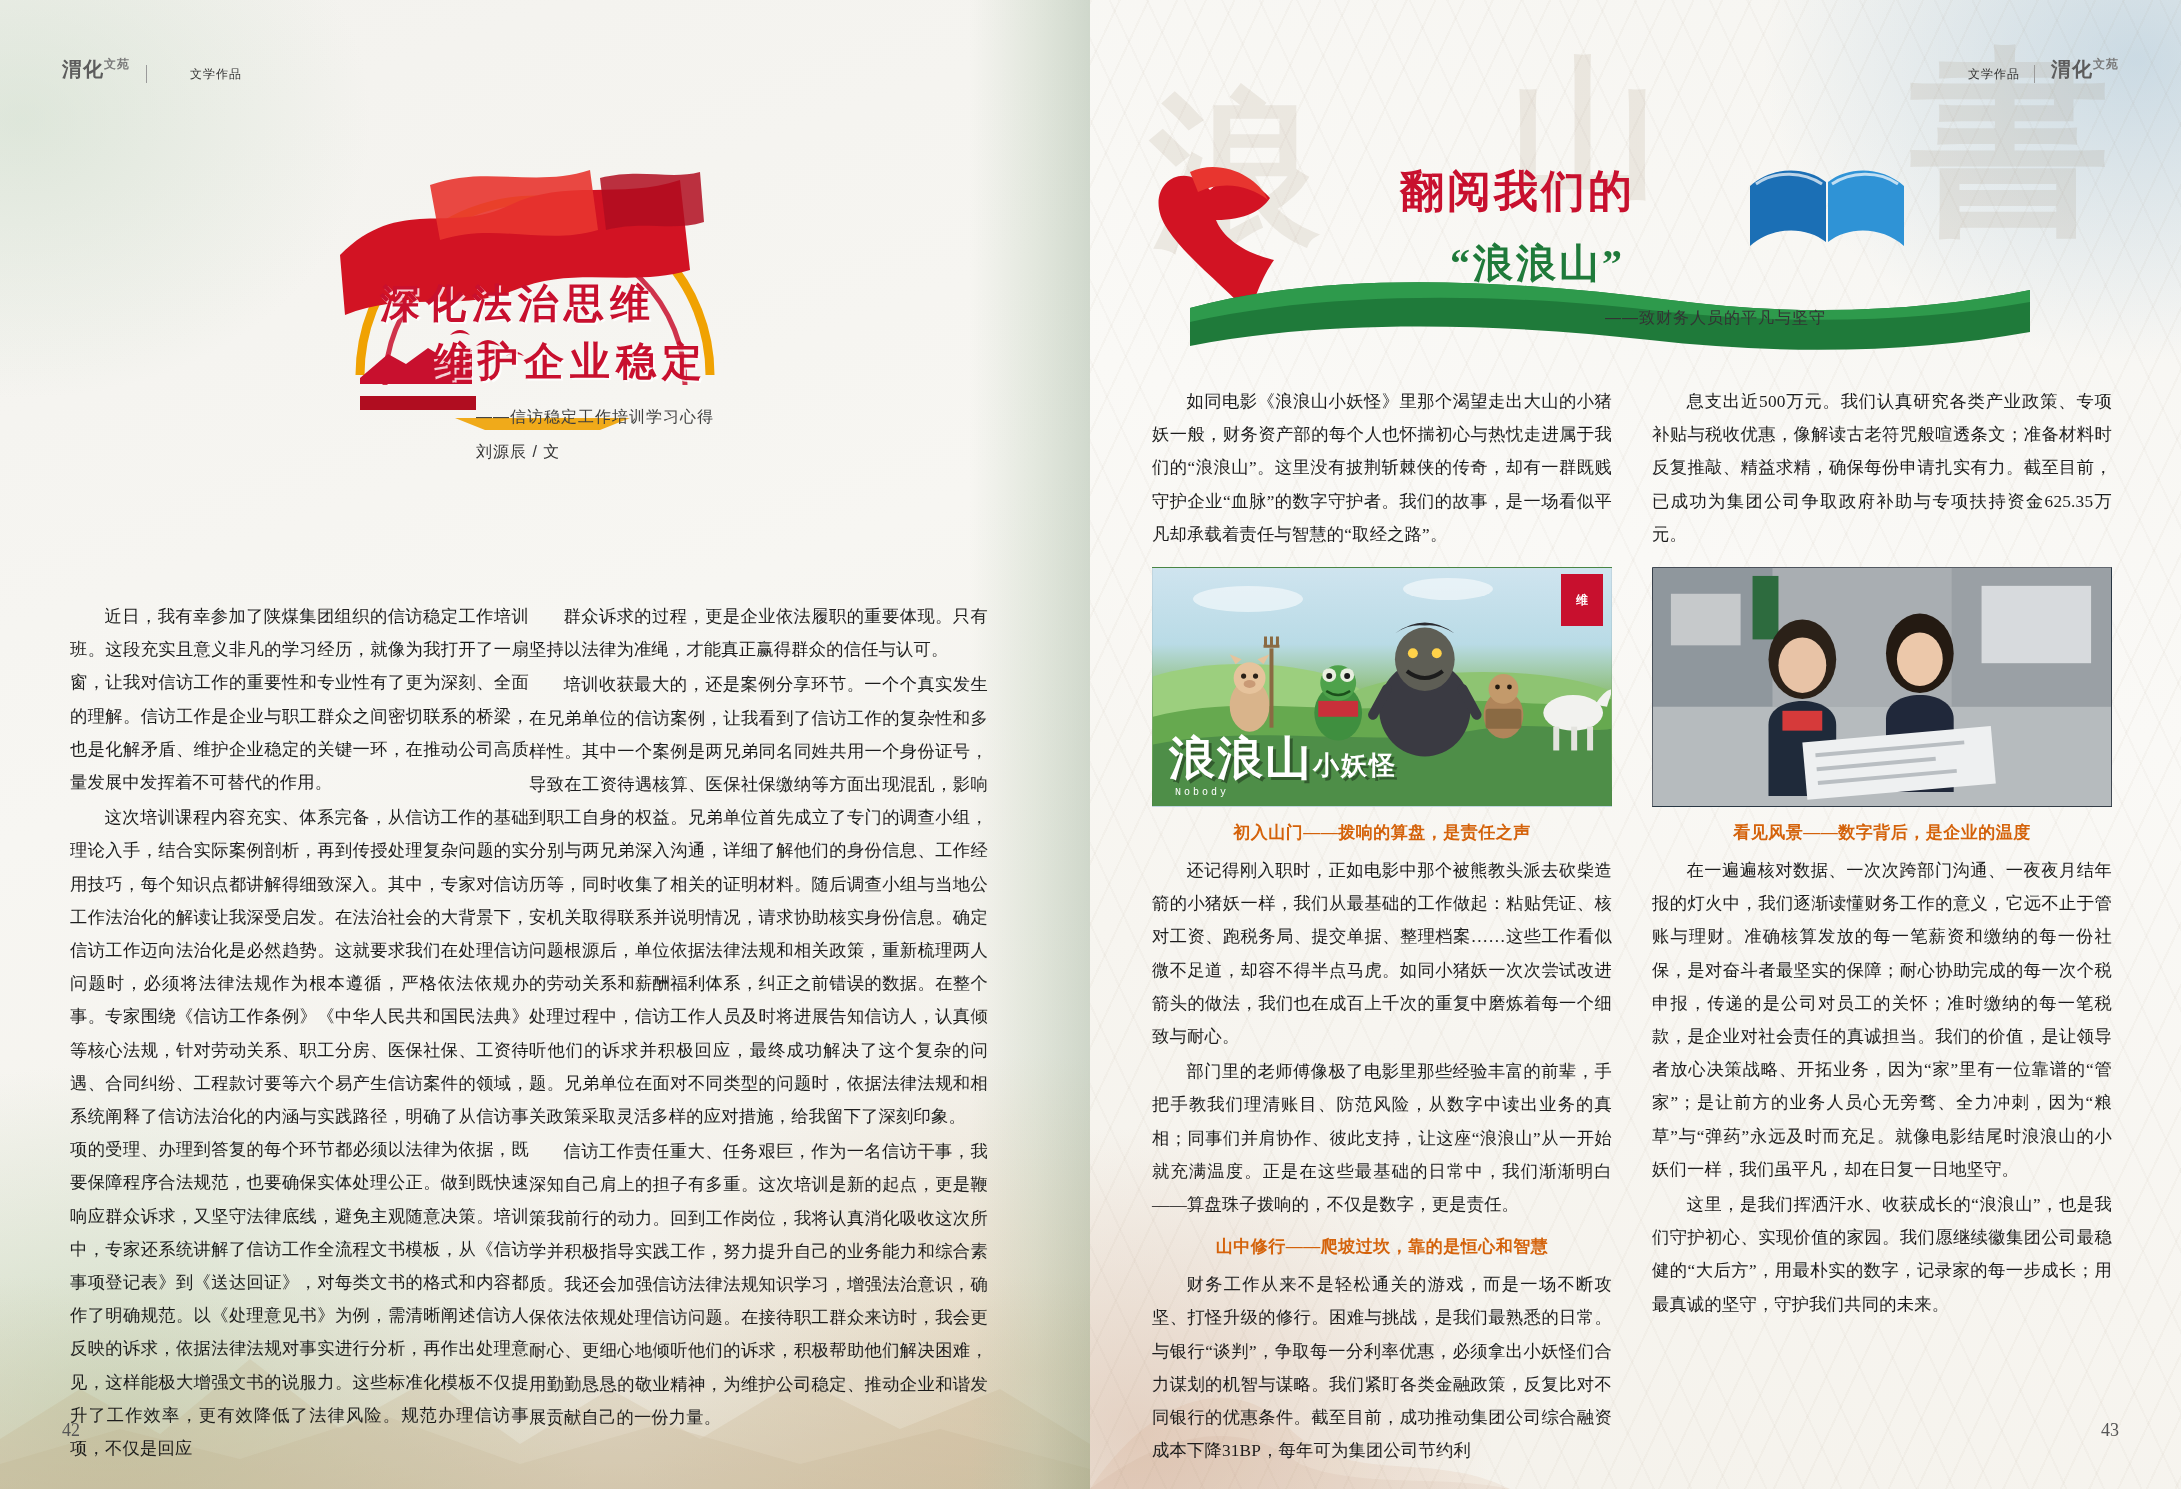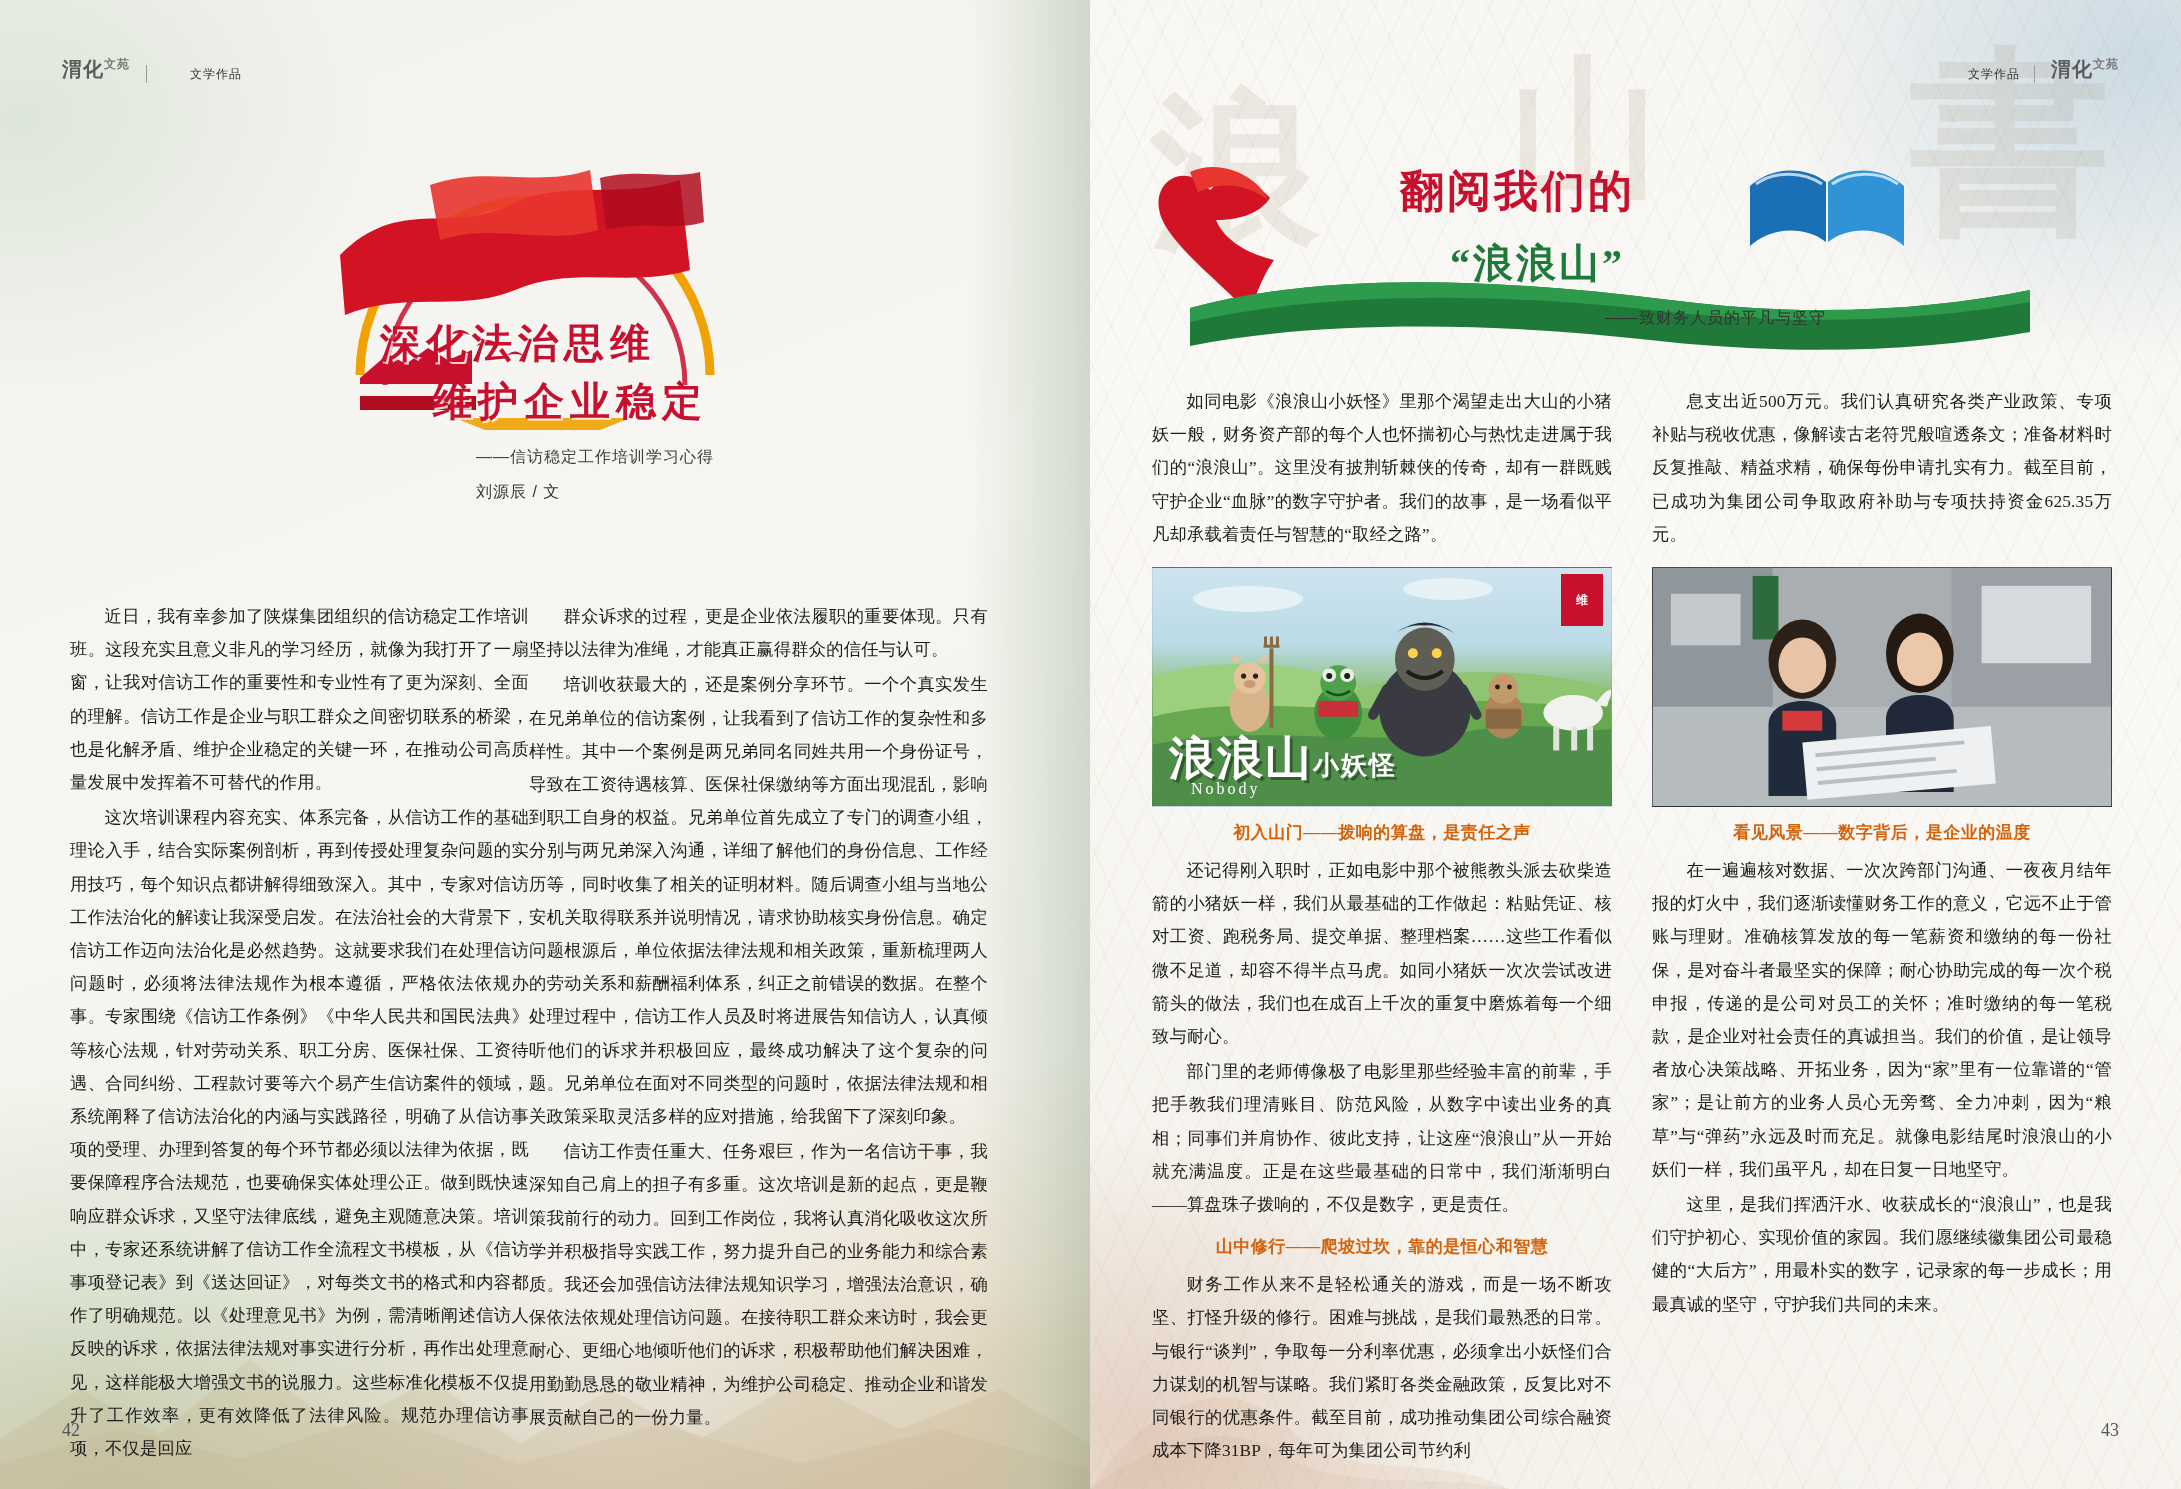--- a/index.html
+++ b/index.html
@@ -64,21 +64,21 @@
   .logo-mark {
     font-family: "Liberation Serif", serif; font-weight: bold; font-size: 20px;
     color: #5c5c5c; letter-spacing: 1px; position: relative; padding: 0 2px;
   }
   .logo-mark .sup { font-size: 12px; vertical-align: super; color: #7a7a7a; }
   .hdr-div { width: 1px; height: 18px; background: #9a9a9a; }
   .hdr-label { font-size: 12px; color: #333; letter-spacing: 1px; margin-left: 29px; }
 
   
   .flag-art { position: absolute; left: 300px; top: 160px; width: 490px; height: 270px; }
-  .title-block { position: absolute; left: 380px; top: 275px; width: 420px; text-align: left; margin-top: 40px; }
+  .title-block { position: absolute; left: 380px; top: 275px; width: 420px; text-align: left; }
   .t-line {
     font-family: "Liberation Serif", serif; font-weight: bold; font-size: 40px;
     color: #c8102e; letter-spacing: 6px; line-height: 1.45;
     text-shadow: 2px 2px 0 rgba(255,255,255,.8);
   }
   .t-line.indent { margin-left: 52px; }
   .t-sub { margin-top: 16px; margin-left: 96px; font-size: 16px; color: #3e3e3e; letter-spacing: 1px; }
   .t-author { margin-top: 14px; margin-left: 96px; font-size: 16px; color: #333; letter-spacing: 1px; }
 
   
@@ -158,22 +158,22 @@
   }
   .poster-title {
     position: absolute; left: 16px; bottom: 16px;
     font-family: "Liberation Serif", serif; font-weight: bold;
     font-size: 46px; color: #ffffff; letter-spacing: 2px;
     text-shadow: 3px 3px 0 rgba(0,0,0,.35);
     text-align: right;
   }
   .poster-title .small { font-size: 26px; }
   .poster-sub {
-    position: absolute; left: 22px; bottom: 8px; font-size: 16px;
-    color: #fff; letter-spacing: 3px; font-family: Liberation Serif, serif; margin-left: 16px;
+    position: absolute; left: 22px; bottom: 8px; font-size: 10px;
+    color: #fff; letter-spacing: 3px; font-family: Liberation Mono, monospace;
   }
 
   
   .photo { background: linear-gradient(160deg, #2a3a48 0%, #38414c 40%, #6b7078 100%); }
   .photo .desk { position: absolute; left: 0; right: 0; bottom: 0; height: 46%; background: linear-gradient(180deg, #9aa2a8, #c3c8cb); }
   .photo .wall { position: absolute; left: 0; right: 0; top: 0; height: 58%; background: linear-gradient(180deg,#b9bdc0,#9ba1a6); }
 
   .rg-brush {
     position: absolute; pointer-events: none; opacity: .25;
   }

